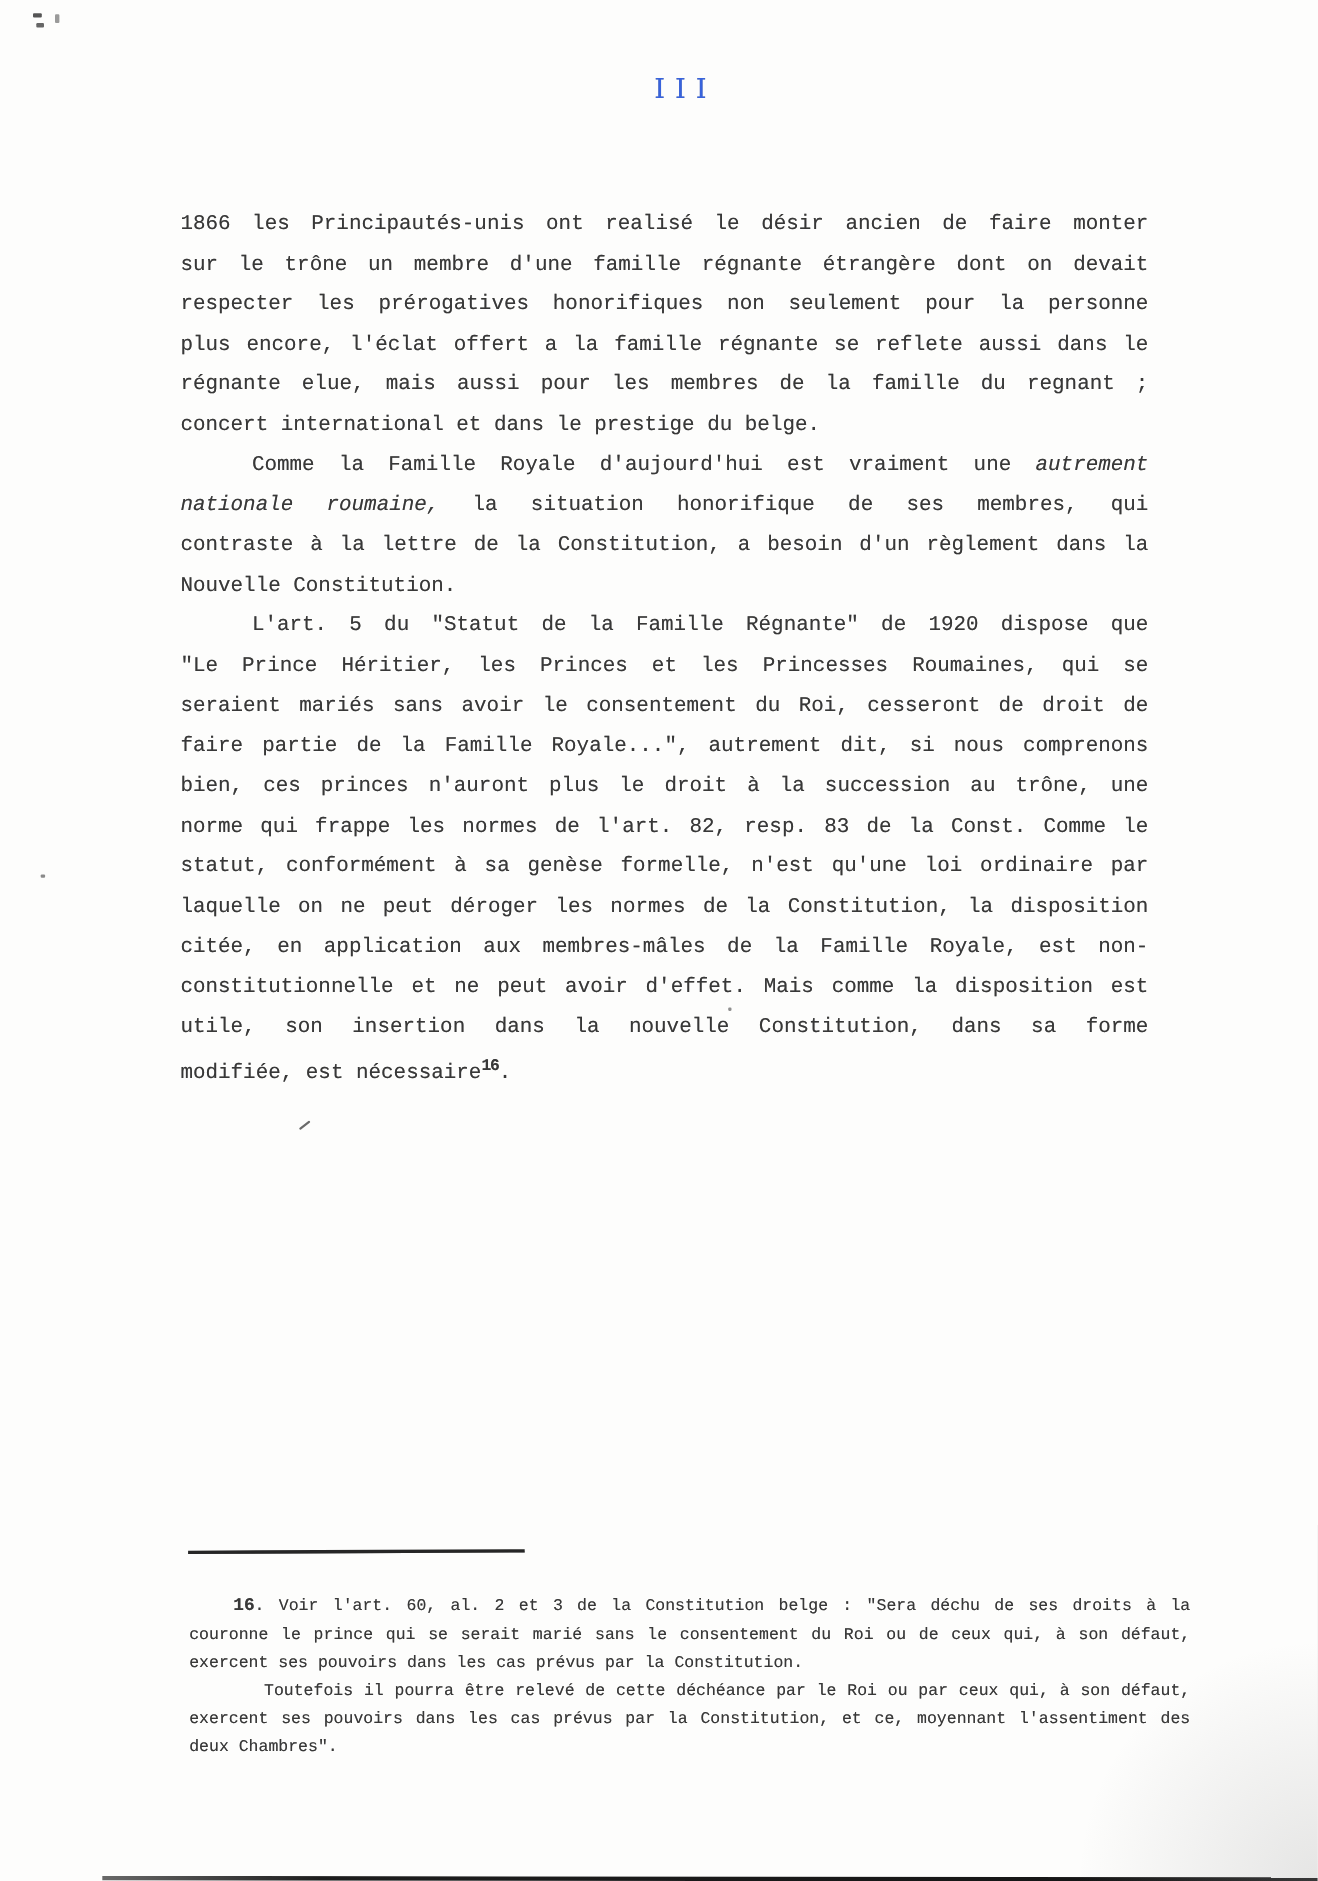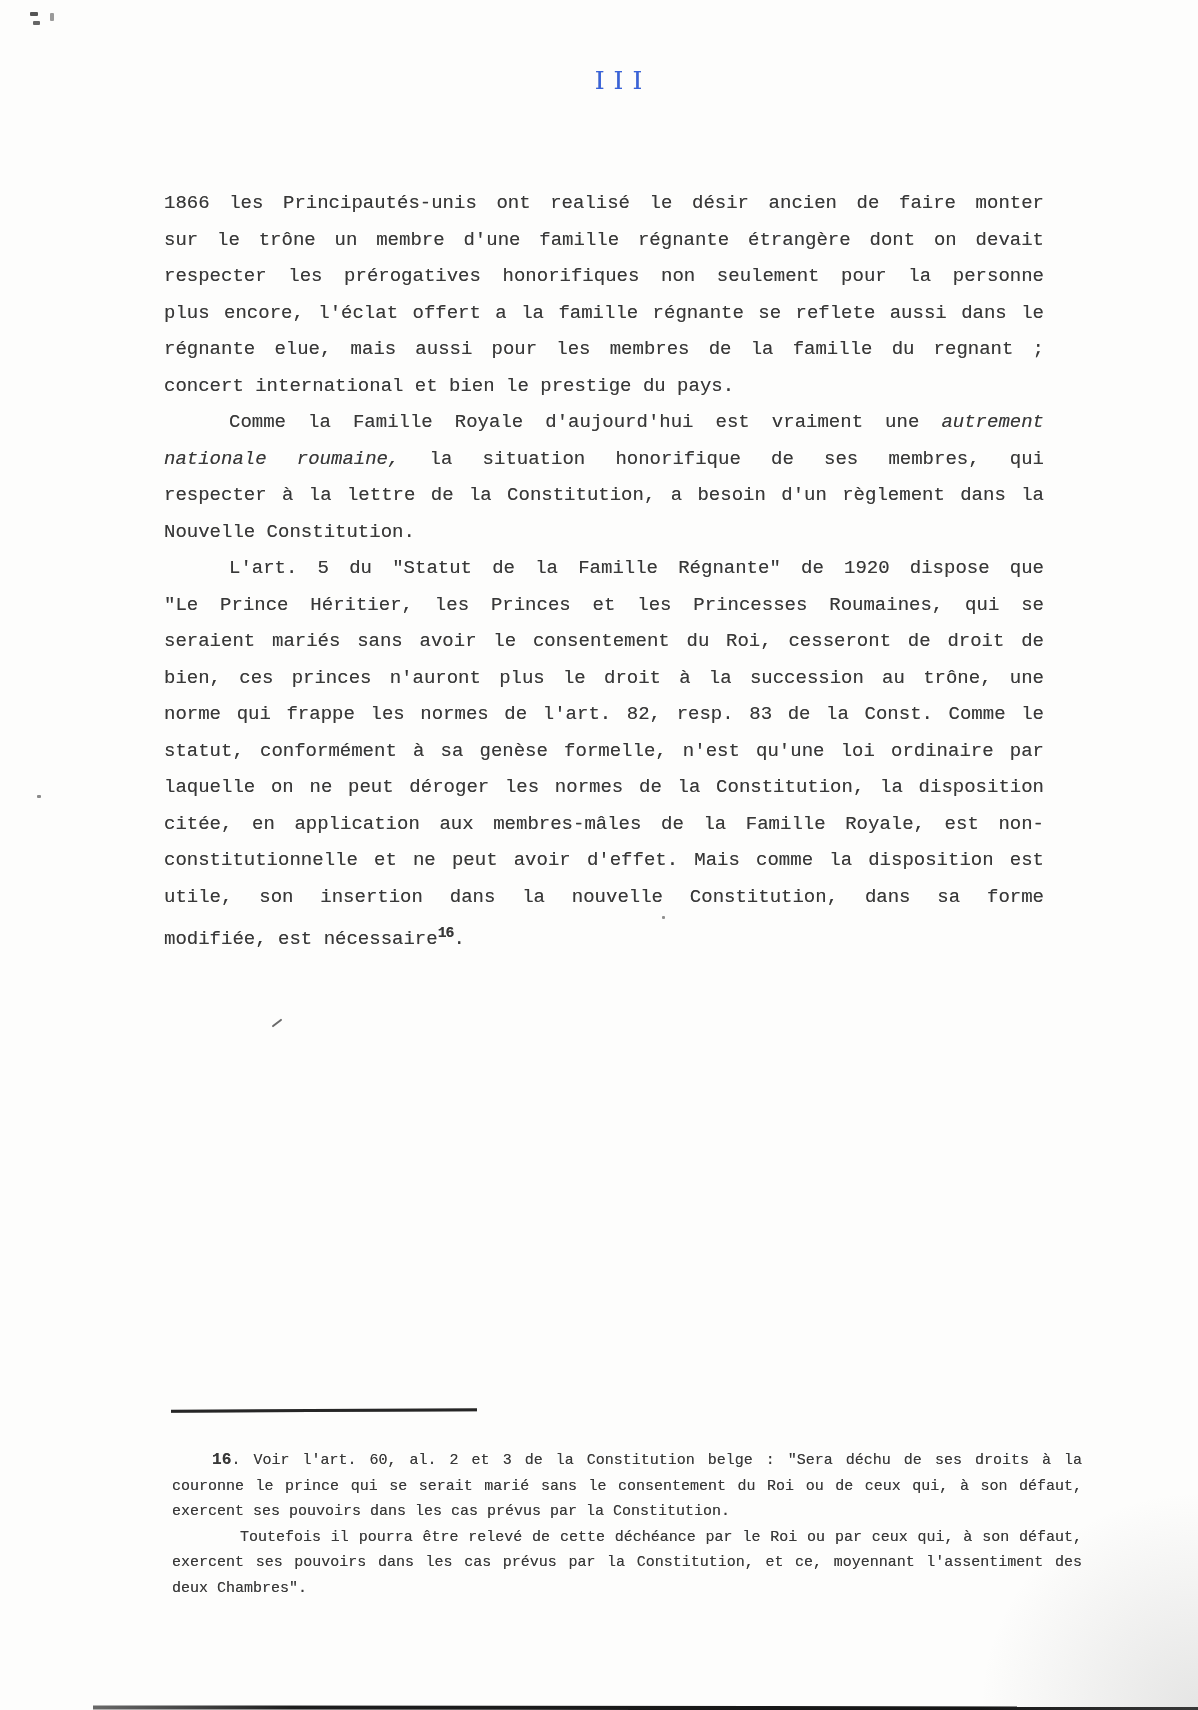--- a/index.html
+++ b/index.html
@@ -105,28 +105,29 @@
   <div class="pencil-mark"></div>
 
   <div class="page-number">III</div>
 
   <div class="body-block" id="body-block">
       <div class="tline just"><span class="seg-normal">1866 les Principautés-unis ont realisé le désir ancien de faire monter</span></div>
       <div class="tline just"><span class="seg-normal">sur le trône un membre d'une famille régnante étrangère dont on devait</span></div>
       <div class="tline just"><span class="seg-normal">respecter les prérogatives honorifiques non seulement pour la personne</span></div>
       <div class="tline just"><span class="seg-normal">plus encore, l'éclat offert a la famille régnante se reflete aussi dans le</span></div>
       <div class="tline just"><span class="seg-normal">régnante elue, mais aussi pour les membres de la famille du regnant ;</span></div>
-      <div class="tline left"><span class="seg-normal">concert international et bien le prestige du pays.</span></div>
+      <div class="tline left"><span class="seg-normal">concert international et dans le prestige du belge.</span></div>
       <div class="tline just" style="text-indent: 65px;"><span class="seg-normal">Comme la Famille Royale d'aujourd'hui est vraiment une </span><span class="seg-italic">autrement</span></div>
       <div class="tline just"><span class="seg-italic">nationale roumaine,</span><span class="seg-normal"> la situation honorifique de ses membres, qui</span></div>
-      <div class="tline just"><span class="seg-normal">respecter à la lettre de la Constitution, a besoin d'un règlement dans la</span></div>
+      <div class="tline just"><span class="seg-normal">contraste à la lettre de la Constitution, a besoin d'un règlement dans la</span></div>
       <div class="tline left"><span class="seg-normal">Nouvelle Constitution.</span></div>
       <div class="tline just" style="text-indent: 65px;"><span class="seg-normal">L'art. 5 du "Statut de la Famille Régnante" de 1920 dispose que</span></div>
       <div class="tline just"><span class="seg-normal">"Le Prince Héritier, les Princes et les Princesses Roumaines, qui se</span></div>
       <div class="tline just"><span class="seg-normal">seraient mariés sans avoir le consentement du Roi, cesseront de droit de</span></div>
+      <div class="tline just"><span class="seg-normal">faire partie de la Famille Royale...", autrement dit, si nous comprenons</span></div>
       <div class="tline just"><span class="seg-normal">bien, ces princes n'auront plus le droit à la succession au trône, une</span></div>
       <div class="tline just"><span class="seg-normal">norme qui frappe les normes de l'art. 82, resp. 83 de la Const. Comme le</span></div>
       <div class="tline just"><span class="seg-normal">statut, conformément à sa genèse formelle, n'est qu'une loi ordinaire par</span></div>
       <div class="tline just"><span class="seg-normal">laquelle on ne peut déroger les normes de la Constitution, la disposition</span></div>
       <div class="tline just"><span class="seg-normal">citée, en application aux membres-mâles de la Famille Royale, est non-</span></div>
       <div class="tline just"><span class="seg-normal">constitutionnelle et ne peut avoir d'effet. Mais comme la disposition est</span></div>
       <div class="tline just"><span class="seg-normal">utile, son insertion dans la nouvelle Constitution, dans sa forme</span></div>
       <div class="tline left"><span class="seg-normal">modifiée, est nécessaire</span><span class="seg-sup">16</span><span class="seg-normal">.</span></div>
     </div>
 

